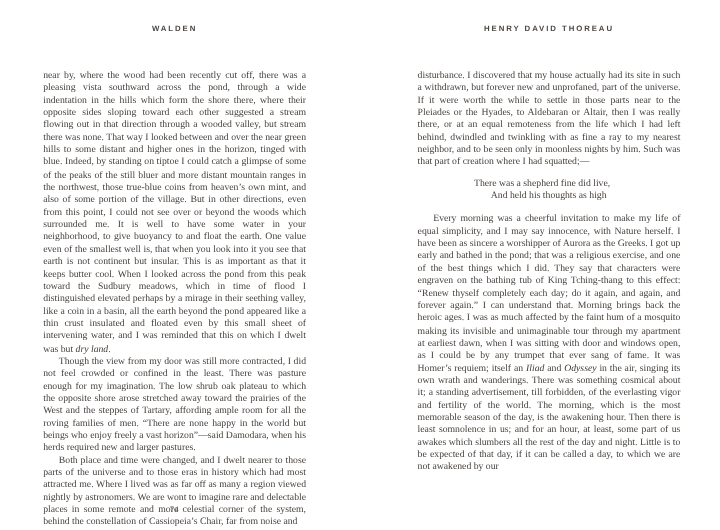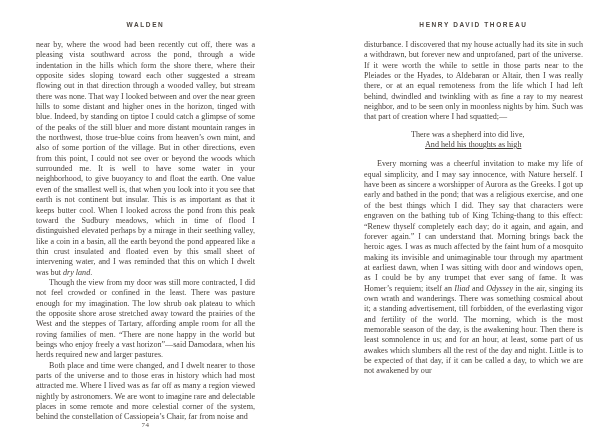--- a/index.html
+++ b/index.html
@@ -20,50 +20,50 @@
     background: #ffffff;
   }
   .page {
     position: absolute;
     top: 0;
     height: 442px;
     box-sizing: border-box;
     padding-top: 21px;
   }
   .page.left  { left: 36px;  width: 219px; }
-  .page.right { left: 364px; width: 219px; }
+  .page.right { left: 348px; width: 219px; }
   .running-head {
     font-family: "Liberation Sans", sans-serif;
     font-size: 6.5px;
     font-weight: 600;
     letter-spacing: 1.6px;
     text-align: center;
     color: #4d4742;
     text-transform: uppercase;
     height: 8px;
   }
   .page-body {
-    margin-top: 11px;
+    margin-top: 29px;
     font-size: 8.1px;
     line-height: 10.35px;
     color: #433d38;
     text-align: justify;
   }
   .page-body p {
     margin: 0;
     text-align: justify;
   }
   .page-body p.indent { text-indent: 13px; }
   .it { font-style: italic; }
   .verse {
     margin: 7px 0 9px 47px;
     text-align: left;
   }
   .verse-line { white-space: nowrap; }
-  .verse-line.vindent { margin-left: 14px; text-decoration: underline; }
+  .verse-line.vindent { margin-left: 14px; }
   .folio {
     position: absolute;
     bottom: 13px;
     left: 0;
     width: 100%;
     text-align: center;
     font-size: 7px;
     color: #57504a;
     letter-spacing: 0.5px;
   }
@@ -81,20 +81,20 @@
         <p class="indent"><span>Both place and time were changed, and I dwelt nearer to those parts of the universe and to those eras in history which had most attracted me. Where I lived was as far off as many a region viewed nightly by astronomers. We are wont to imagine rare and delectable places in some remote and more celestial corner of the system, behind the constellation of Cassiopeia’s Chair, far from noise and</span></p>
       </div>
     <div class="folio">74</div>
   </section>
 
   <section class="page right">
     <div class="running-head">HENRY DAVID THOREAU</div>
     <div class="page-body">
         <p><span>disturbance. I discovered that my house actually had its site in such a withdrawn, but forever new and unprofaned, part of the universe. If it were worth the while to settle in those parts near to the Pleiades or the Hyades, to Aldebaran or Altair, then I was really there, or at an equal remoteness from the life which I had left behind, dwindled and twinkling with as fine a ray to my nearest neighbor, and to be seen only in moonless nights by him. Such was that part of creation where I had squatted;—</span></p>
         <div class="verse">
-          <div class="verse-line">There was a shepherd into did live,</div>
+          <div class="verse-line">There was a shepherd fine did live,</div>
           <div class="verse-line vindent">And held his thoughts as high</div>
         </div>
         <p class="indent"><span>Every morning was a cheerful invitation to make my life of equal simplicity, and I may say innocence, with Nature herself. I have been as sincere a worshipper of Aurora as the Greeks. I got up early and bathed in the pond; that was a religious exercise, and one of the best things which I did. They say that characters were engraven on the bathing tub of King Tching-thang to this effect: “Renew thyself completely each day; do it again, and again, and forever again.” I can understand that. Morning brings back the heroic ages. I was as much affected by the faint hum of a mosquito making its invisible and unimaginable tour through my apartment at earliest dawn, when I was sitting with door and windows open, as I could be by any trumpet that ever sang of fame. It was Homer’s requiem; itself an </span><span class="it">Iliad</span><span> and </span><span class="it">Odyssey</span><span> in the air, singing its own wrath and wanderings. There was something cosmical about it; a standing advertisement, till forbidden, of the everlasting vigor and fertility of the world. The morning, which is the most memorable season of the day, is the awakening hour. Then there is least somnolence in us; and for an hour, at least, some part of us awakes which slumbers all the rest of the day and night. Little is to be expected of that day, if it can be called a day, to which we are not awakened by our</span></p>
       </div>
   </section>
 
 </div>
 
 </body></html>

